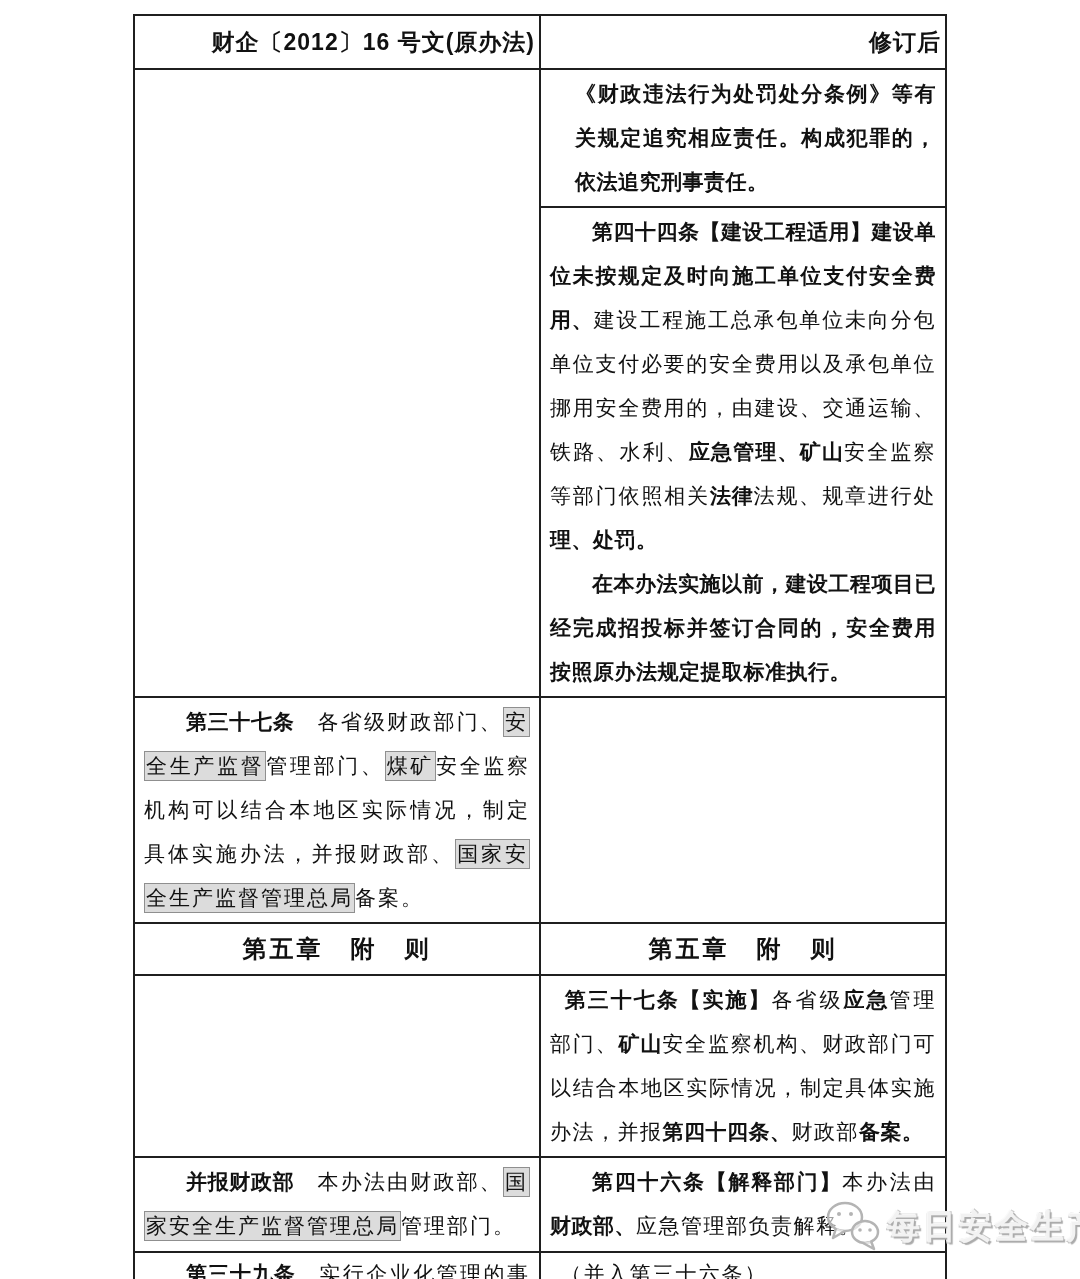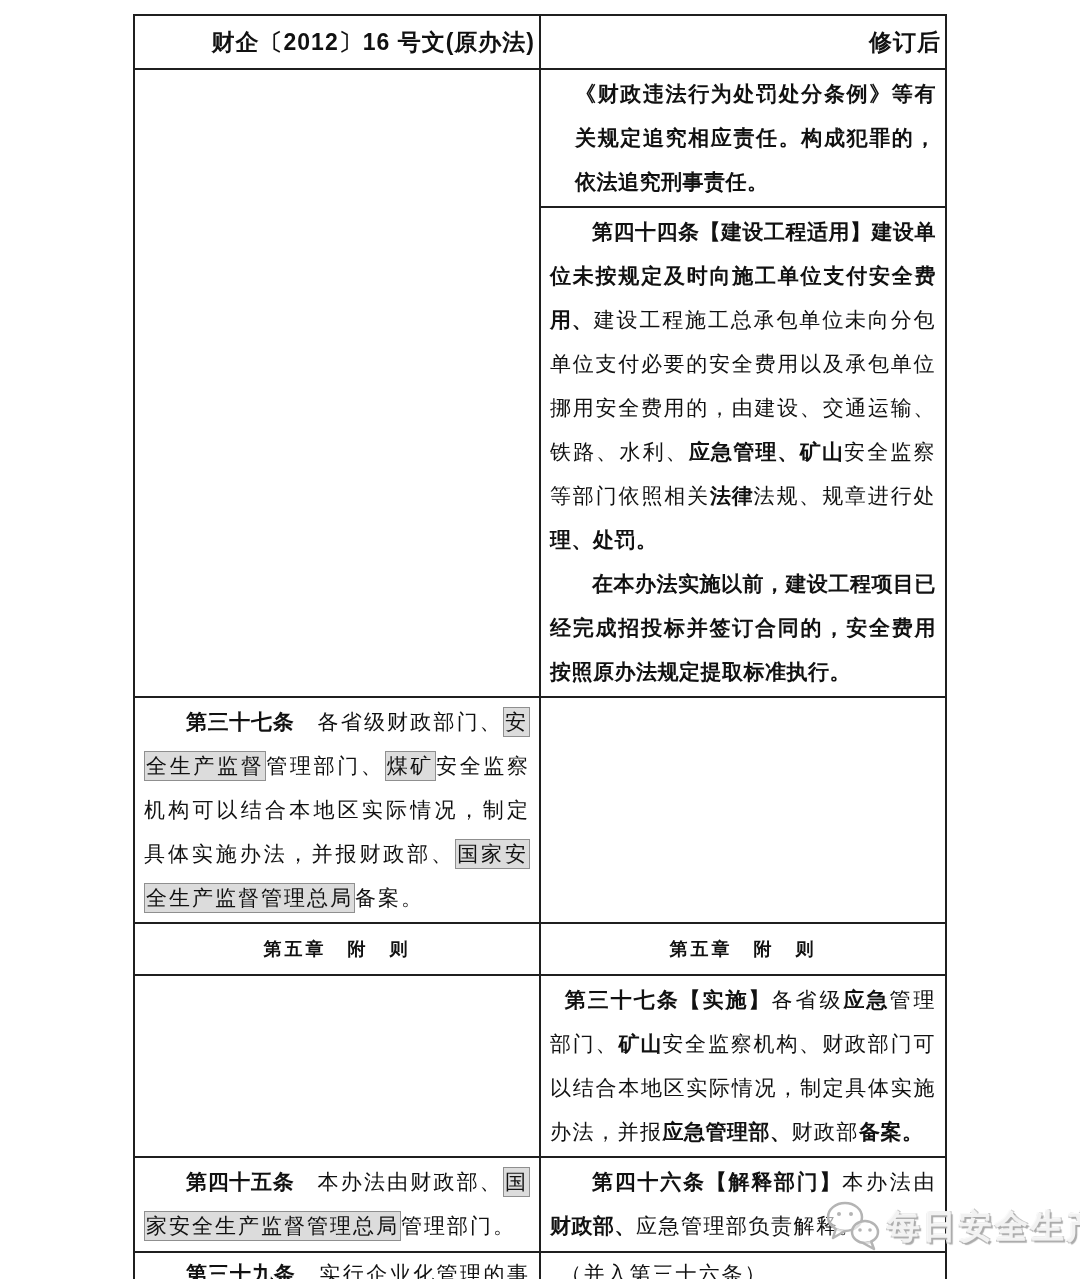--- a/index.html
+++ b/index.html
@@ -40,21 +40,21 @@
   }
   tr.h-rowA td{height:129px;padding-left:34px;}
   tr.h-rowB td{height:436px;}
   tr.h-rowC td{height:216px;}
   tr.h-rowD td{height:46px;}
   tr.h-rowE td{height:176px;}
   tr.h-rowF td{height:89px;}
   tr.h-rowG td{height:71px;}
   tr.h-rowG .para{line-height:38px;}
   td.chapter-cell{
-    text-align:center;vertical-align:middle;font-weight:bold;font-size:18px;letter-spacing:3px;
+    text-align:center;vertical-align:middle;font-weight:bold;font-size:24px;letter-spacing:3px;
   }
   .watermark{
     position:absolute;left:824px;top:1196px;height:62px;
     display:flex;align-items:center;gap:5px;z-index:5;
   }
   .wm-text{
     font-size:33px;font-weight:bold;letter-spacing:3px;white-space:nowrap;
     color:#f2f2f2;
     text-shadow:2px 2px 1px var(--wm), -1px -1px 0 #fafafa, 1px -1px 0 #c9c9c9, -1px 1px 0 #c9c9c9;
   }
@@ -90,26 +90,26 @@
         </td>
     <td></td>
   </tr>
   <tr class="h-rowD">
     <td class="chapter-cell">第五章　附　则</td>
     <td class="chapter-cell">第五章　附　则</td>
   </tr>
   <tr class="h-rowE">
     <td></td>
     <td>
-          <p class="para" style="text-indent: 0.7em;"><span class="run-hei-b">第三十七条【实施】</span><span class="run-kai">各省级</span><span class="run-hei-b">应急</span><span class="run-kai">管理部门、</span><span class="run-hei-b">矿山</span><span class="run-kai">安全监察机构、财政部门可以结合本地区实际情况，制定具体实施办法，并报</span><span class="run-hei-b">应急管理部、</span><span class="run-kai">财政部</span><span class="run-hei-b">备案。</span></p>
+          <p class="para" style="text-indent: 0.7em;"><span class="run-hei-b">第三十七条【实施】</span><span class="run-kai">各省级</span><span class="run-hei-b">应急</span><span class="run-kai">管理部门、</span><span class="run-hei-b">矿山</span><span class="run-kai">安全监察机构、财政部门可以结合本地区实际情况，制定具体实施办法，并报</span><span class="run-hei-b">第四十四条、</span><span class="run-kai">财政部</span><span class="run-hei-b">备案。</span></p>
         </td>
   </tr>
   <tr class="h-rowF">
     <td>
-          <p class="para" style="text-indent: 2em;"><span class="run-hei-b">第四十五条</span><span class="run-fs">　本办法由财政部、</span><span class="run-box">国家安全生产监督管理总局</span><span class="run-fs">管理部门。</span></p>
+          <p class="para" style="text-indent: 2em;"><span class="run-hei-b">并报财政部</span><span class="run-fs">　本办法由财政部、</span><span class="run-box">国家安全生产监督管理总局</span><span class="run-fs">管理部门。</span></p>
         </td>
     <td>
           <p class="para" style="text-indent: 2em;"><span class="run-hei-b">第四十六条【解释部门】</span><span class="run-kai">本办法由</span><span class="run-hei-b">财政部、</span><span class="run-kai">应急管理部负责解释。</span></p>
         </td>
   </tr>
   <tr class="h-rowG">
     <td>
           <p class="para" style="text-indent: 2em;"><span class="run-hei-b">第三十九条</span><span class="run-fs">　实行企业化管理的事业单位参照本办法执行。</span></p>
         </td>
     <td>

